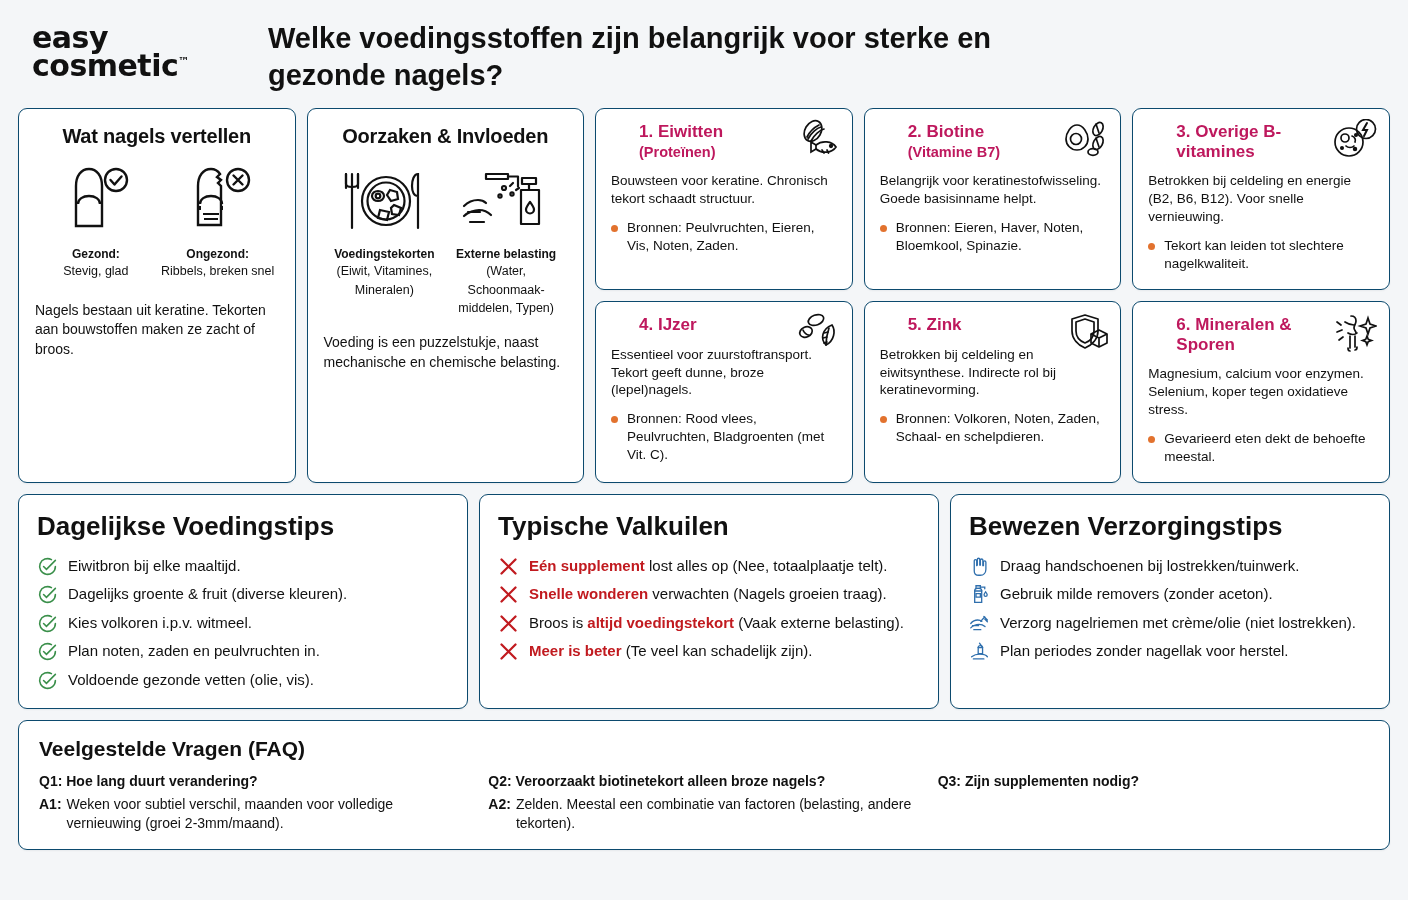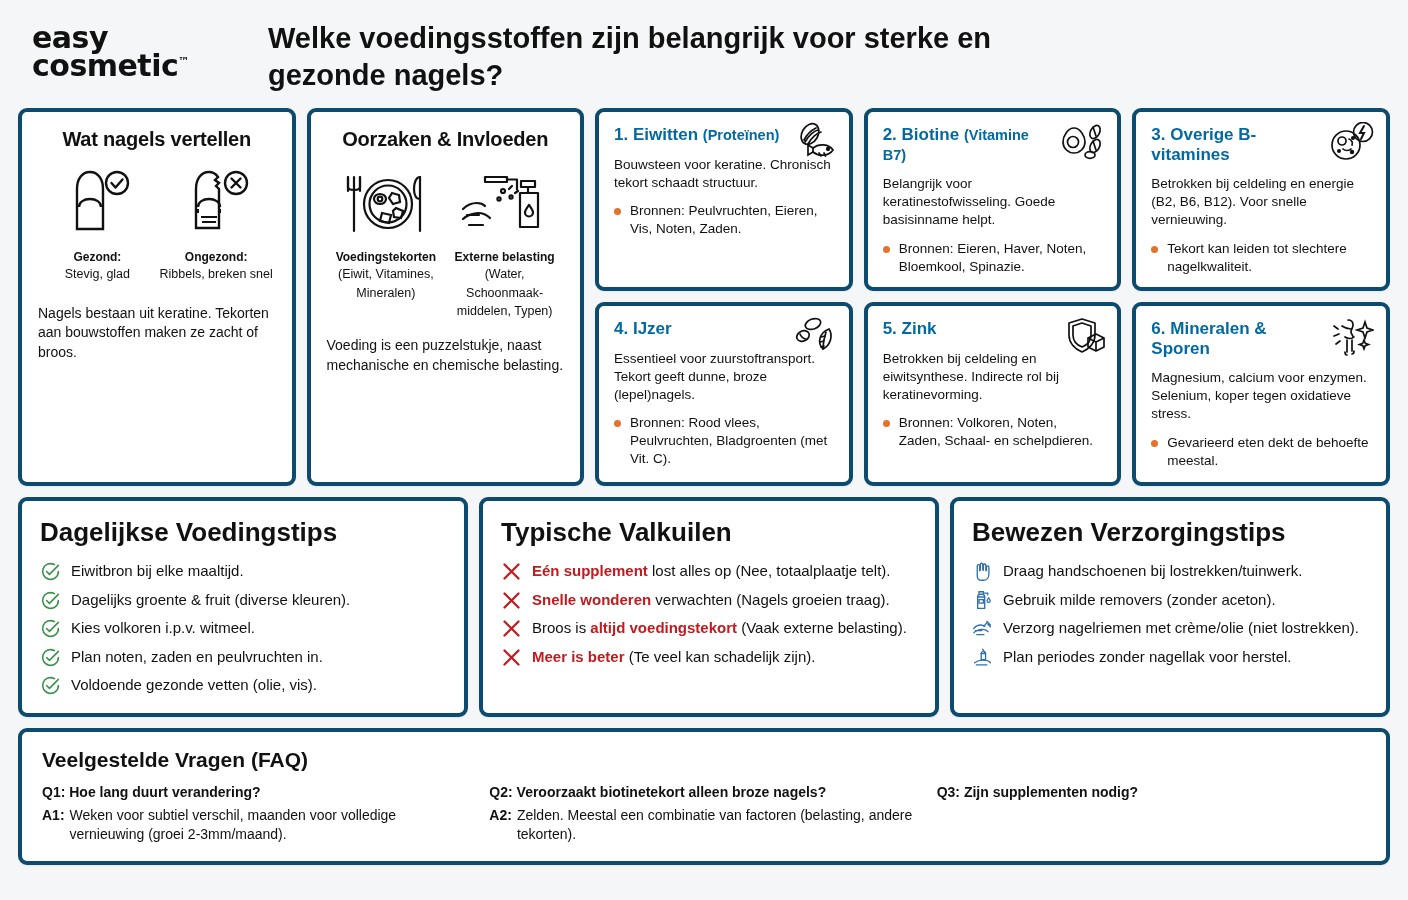--- a/index.html
+++ b/index.html
@@ -22,21 +22,21 @@
   }
   .logo-text .tm { font-size: 11px; vertical-align: super; font-weight: bold; }
   .title {
     flex: 1; font-size: 29px; font-weight: bold; line-height: 1.28;
     color: #111; padding-right: 280px; padding-top: 2px;
   }
 
   
   .card {
     background: #fff;
-    border: 4px solid #0c4a6e;
+    border: 1px solid #0c4a6e;
     border-radius: 9px;
     box-shadow: 0 1px 2px rgba(20,30,50,.06);
   }
 
   
   .row1 { display: flex; gap: 11px; align-items: stretch; }
   .col-left { display: flex; gap: 11px; flex: 0 0 566px; }
   .panel { flex: 1 1 0; padding: 16px 16px 14px 16px; }
   .panel h2 { font-size: 20px; text-align: center; margin-bottom: 12px; letter-spacing: -0.2px; }
   .two-ico { display: flex; justify-content: space-around; align-items: flex-end; height: 78px; }
@@ -48,22 +48,22 @@
   .panel .foot {
     margin-top: 20px; font-size: 14px; line-height: 1.4; color: #111;
   }
   .panel.causes .foot { margin-top: 16px; }
 
   
   .col-right { flex: 1 1 auto; display: grid;
     grid-template-columns: repeat(3, 1fr); gap: 11px; }
   .ncard { padding: 13px 15px 12px 15px; position: relative; min-height: 182px; }
   .ncard .nhead {
-    font-size: 17px; font-weight: bold; color: #0369a1;
-    line-height: 1.15; padding-right: 52px; margin-bottom: 11px;
+    font-size: 17px; font-weight: bold; color: #be185d;
+    line-height: 1.15; padding-right: 52px; margin-bottom: 11px; margin-left: 28px;
   }
   .ncard .nhead .sm { font-size: 14.5px; }
   .ncard .ndesc { font-size: 13.5px; line-height: 1.32; margin-bottom: 11px; }
   .ncard .nbul { display: flex; gap: 9px; font-size: 13.5px; line-height: 1.32; }
   .dot { flex: 0 0 auto; width: 7px; height: 7px; border-radius: 50%;
          background: #e2722e; margin-top: 6px; }
   .nicon { position: absolute; top: 10px; right: 12px; width: 46px; height: 40px; }
 
   
   .row2 { display: flex; gap: 11px; margin-top: 11px; }

